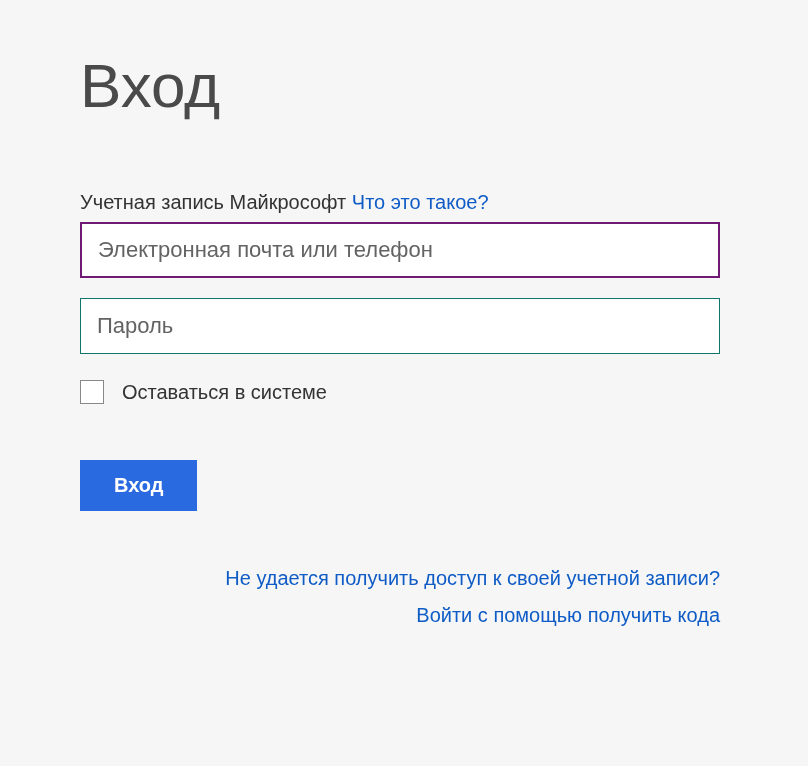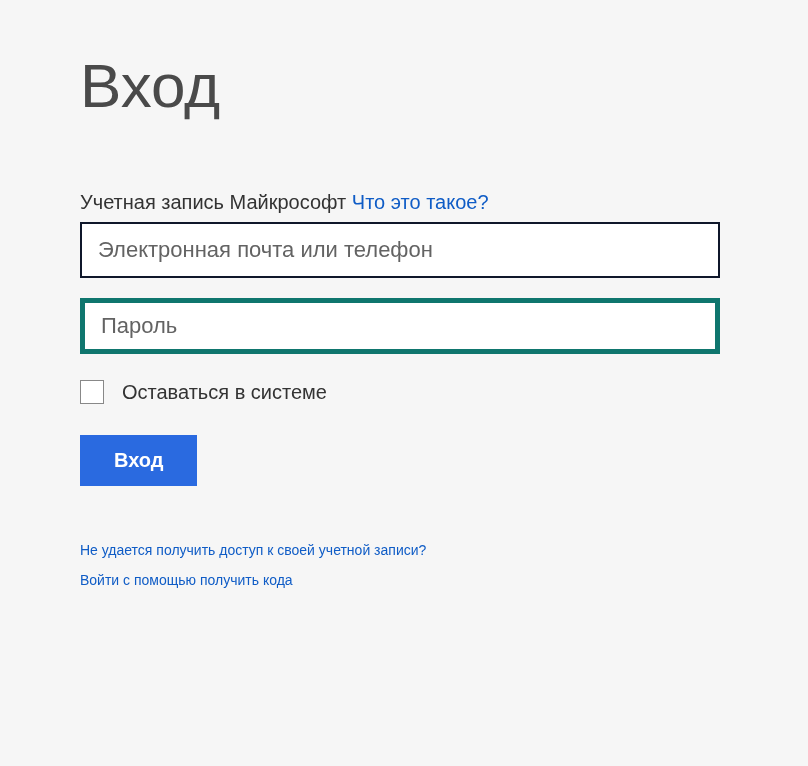--- a/index.html
+++ b/index.html
@@ -31,42 +31,42 @@
       margin-bottom: 8px;
     }
     .label-row .link {
       color: #0f5cc6;
       text-decoration: none;
       cursor: pointer;
     }
     input.text-field {
       width: 100%;
       height: 56px;
-      border: 5px solid #0f766e;
+      border: 1px solid #0f766e;
       background: #fff;
       font-size: 22px;
       padding: 0 16px;
       color: #636363;
       font-family: inherit;
       outline: none;
       margin-bottom: 20px;
       font-weight: 300;
     }
     input.text-field.email {
-      border: 2px solid #0f172a;
+      border: 2px solid #701a75;
     }
     input.text-field::placeholder {
       color: #636363;
       font-weight: 300;
     }
     .checkbox-row {
       display: flex;
       align-items: center;
       margin-top: 6px;
-      margin-bottom: 31px;
+      margin-bottom: 56px;
     }
     .checkbox {
       width: 24px;
       height: 24px;
       border: 1px solid #888;
       background: #fff;
       margin-right: 18px;
       cursor: pointer;
     }
     .checkbox-label {
@@ -81,24 +81,25 @@
       font-size: 20px;
       font-weight: 600;
       padding: 14px 34px;
       cursor: pointer;
       font-family: inherit;
       margin-bottom: 56px;
     }
     .links-block a {
       display: block;
       color: #0f5cc6;
-      font-size: 14px;
+      font-size: 20px;
       text-decoration: none;
       margin-bottom: 14px;
       cursor: pointer;
+      text-align: right;
     }
   </style>
 </head>
 <body>
 
 <div class="form-container">
 
   <h1 class="title">Вход</h1>
 
   <div class="label-row">

